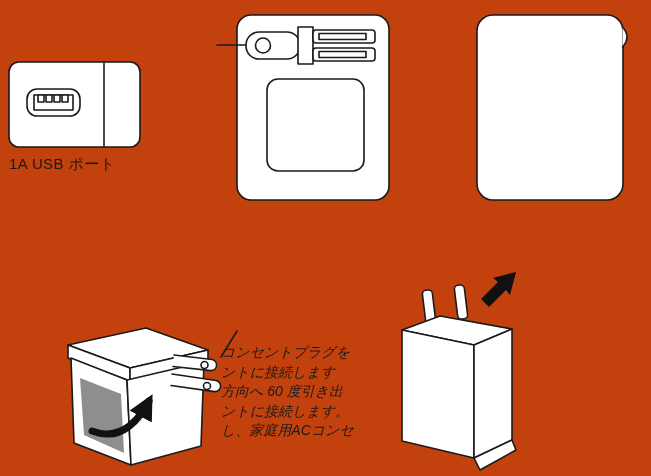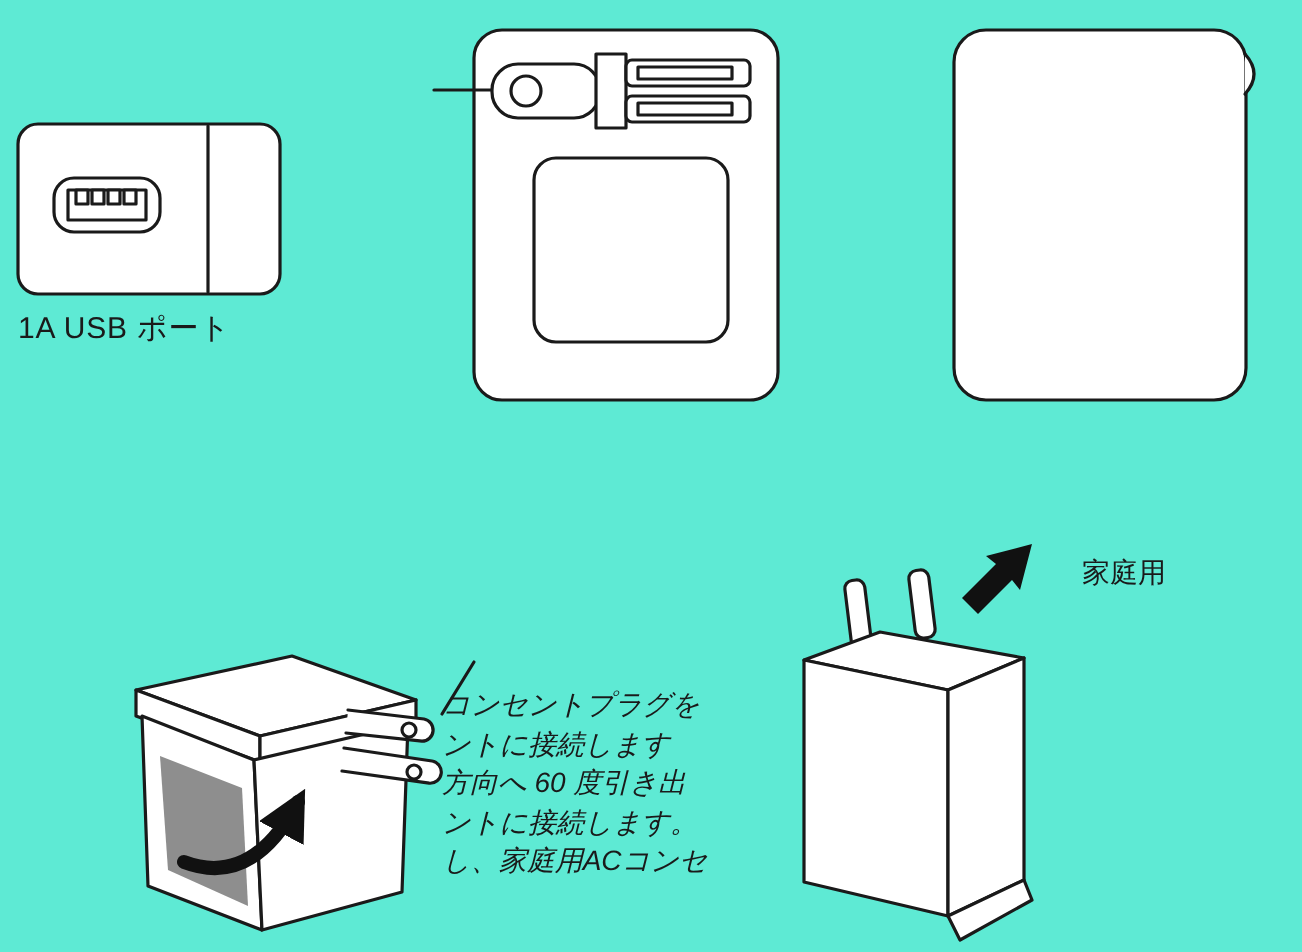--- a/index.html
+++ b/index.html
@@ -1,20 +1,20 @@
 <!DOCTYPE html>
 <html><head>
 <meta charset="utf-8">
 <style>
   html, body { margin: 0; padding: 0; background: #ffffff; }
   .canvas {
     position: relative;
     width: 651px;
     height: 476px;
-    background: #5eead4;
+    background: #c2410c;
     font-family: "Liberation Sans", "DejaVu Sans", sans-serif;
     color: #1a1a1a;
     overflow: hidden;
   }
   .canvas > svg { position: absolute; left: 0; top: 0; }
   .label { position: absolute; white-space: nowrap; }
   .usb-label    { left: 9px;   top: 155px; font-size: 15px; letter-spacing: .4px; }
   .plug-label   { left: 211px; top: 311px; font-size: 14px; }
   .outlet-label { left: 541px; top: 277px; font-size: 14px; line-height: 18px; }
   .instructions { position: absolute; left: 221px; top: 343px; font-size: 14px; line-height: 19.5px; }
@@ -105,16 +105,15 @@
 
   <div class="instructions">
     <div>コンセントプラグを</div>
     <div>ントに接続します</div>
     <div>方向へ 60 度引き出</div>
     <div>ントに接続します。</div>
     <div>し、家庭用ACコンセ</div>
   </div>
 
   <div class="label outlet-label">
-    <div>家庭用</div>
   </div>
 
 </div>
 
 </body></html>

